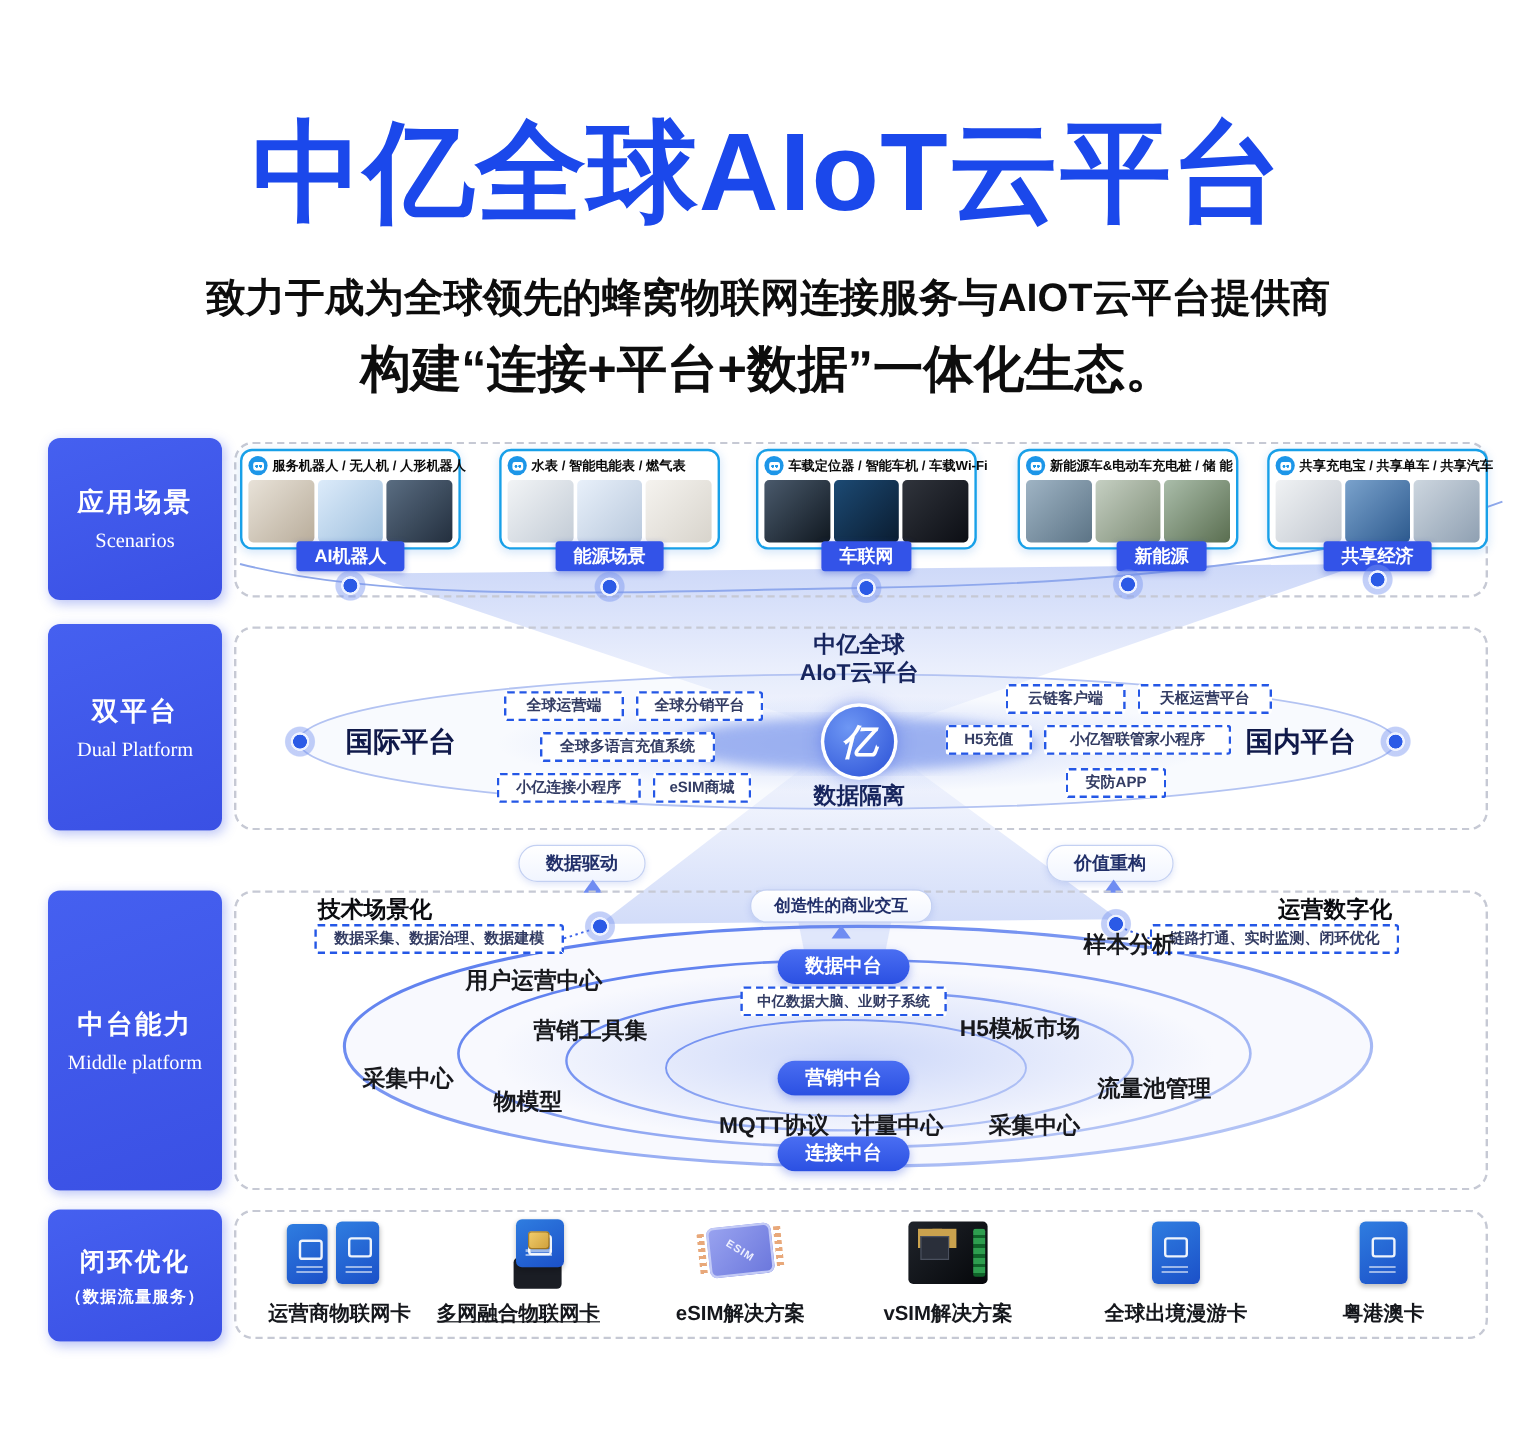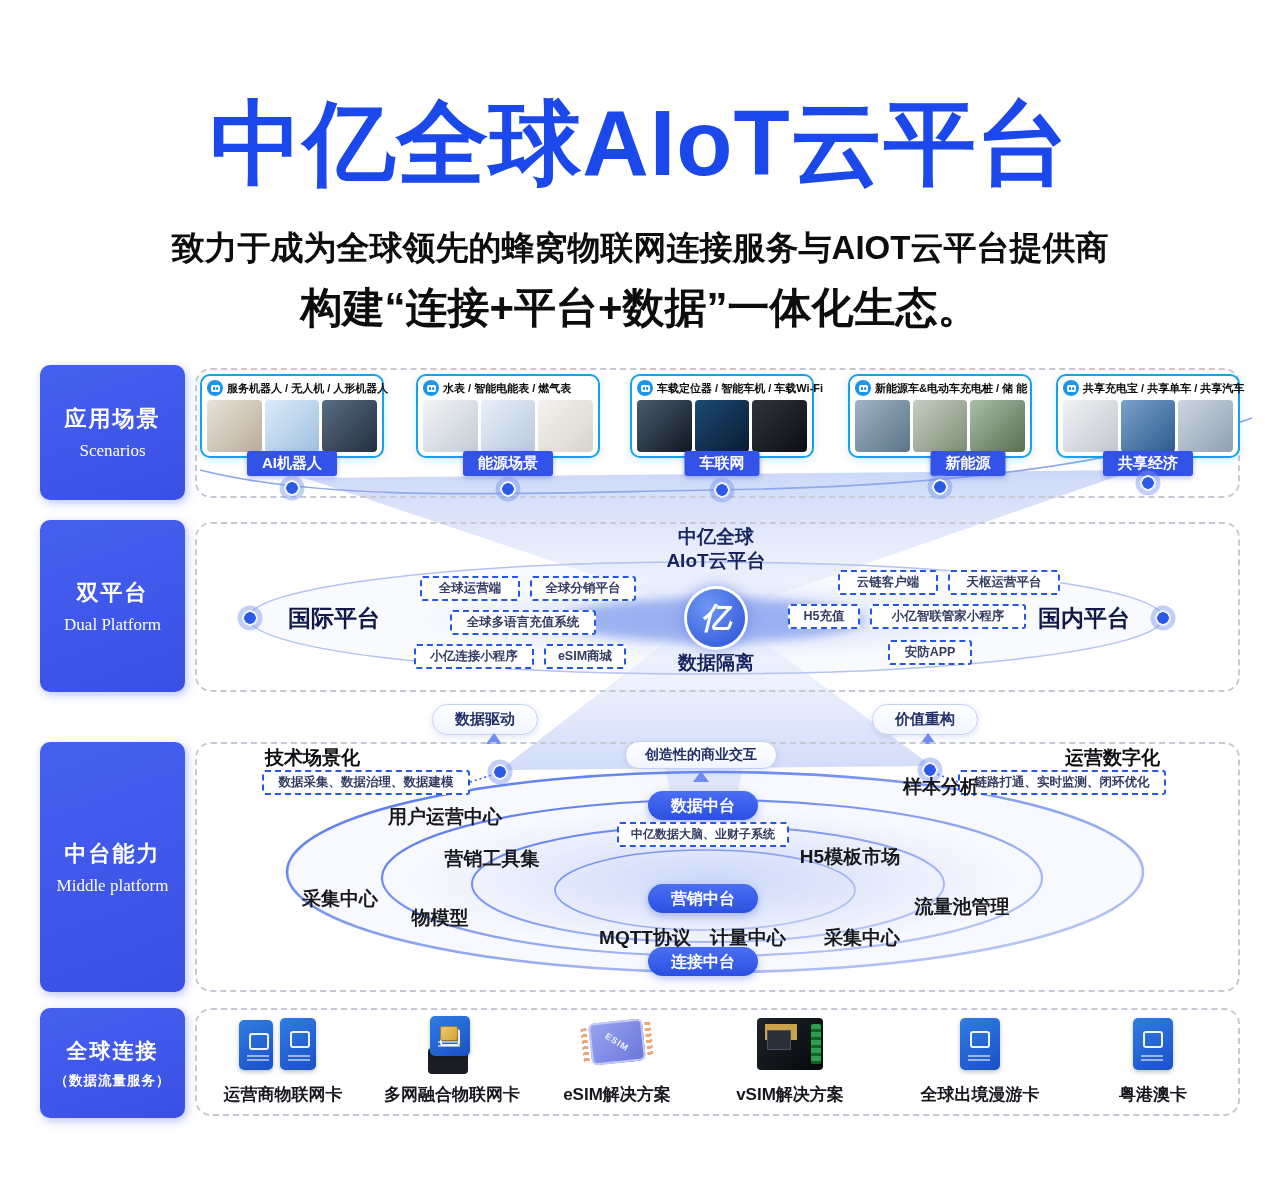--- a/index.html
+++ b/index.html
@@ -285,33 +285,33 @@
     <div class="flt" style="left:340px;top:886px;">采集中心</div>
     <div class="flt" style="left:440px;top:905px;">物模型</div>
     <div class="flt" style="left:645px;top:925px;">MQTT协议</div>
     <div class="flt" style="left:748px;top:925px;">计量中心</div>
     <div class="flt" style="left:862px;top:925px;">采集中心</div>
     <div class="flt" style="left:941px;top:774px;">样本分析</div>
     <div class="flt" style="left:850px;top:844px;">H5模板市场</div>
     <div class="flt" style="left:962px;top:894px;">流量池管理</div>
 
     <div class="plabel" style="top:1008px;height:110px;">
-      <div class="cn" style="font-size:21px;">全球连接</div>
+      <div class="cn" style="font-size:21px;">闭环优化</div>
       <div class="cn2">（数据流量服务）</div>
     </div>
     <div class="darea" style="top:1008px;height:108px;"></div>
 
     <div class="simcard" style="left:239px;top:1020px;width:34px;height:50px;"></div>
     <div class="simcard" style="left:280px;top:1018px;width:36px;height:52px;"></div>
     <div class="gitem-label" style="left:283px;">运营商物联网卡</div>
 
     <div class="simdark" style="left:428px;top:1048px;"></div>
     <div class="simcard" style="left:430px;top:1016px;width:40px;height:40px;transform:rotate(0deg);"></div>
     <div class="goldchip" style="left:440px;top:1026px;"></div>
-    <div class="gitem-label" style="left:452px;">多网融合物联网卡</div>
+    <div class="gitem-label" style="left:432px;text-decoration:underline;">多网融合物联网卡</div>
 
     <div class="esim" style="left:590px;top:1021px;">
         <span>ESIM</span>
       </div>
     <div class="gitem-label" style="left:617px;">eSIM解决方案</div>
 
     <div class="pcb" style="left:757px;top:1018px;"></div>
     <div class="gitem-label" style="left:790px;">vSIM解决方案</div>
 
     <div class="simcard" style="left:960px;top:1018px;width:40px;height:52px;"></div>

